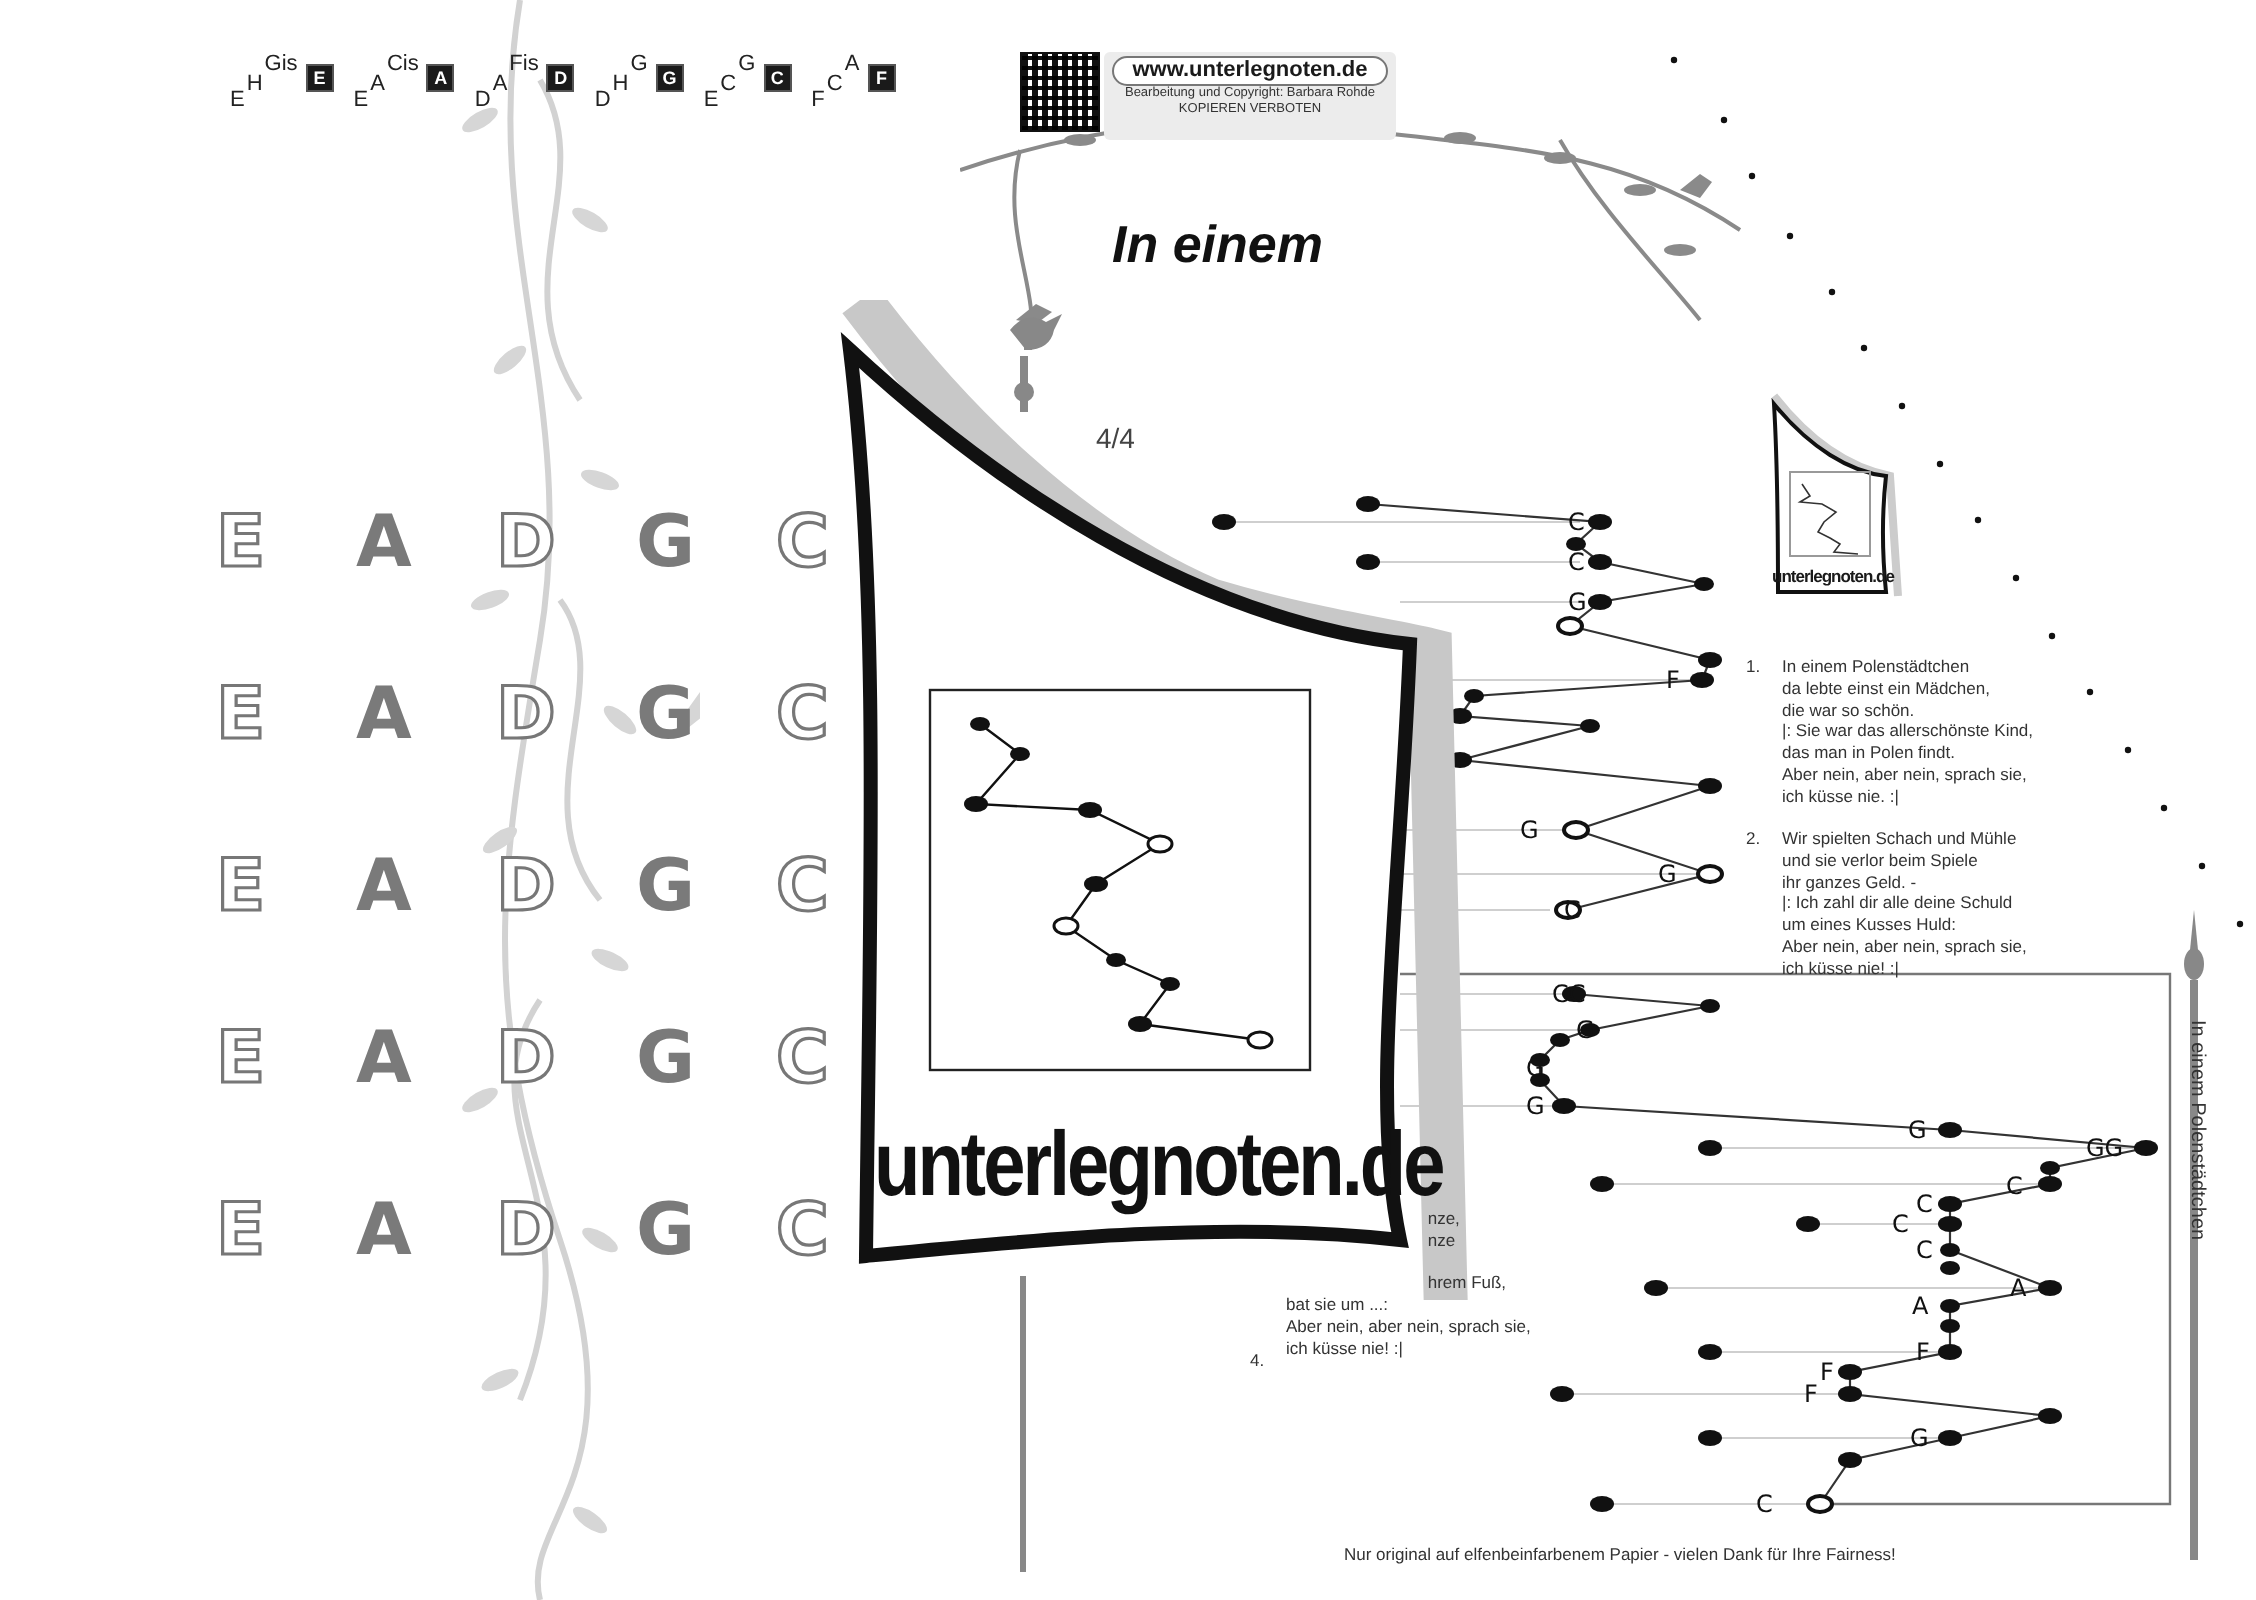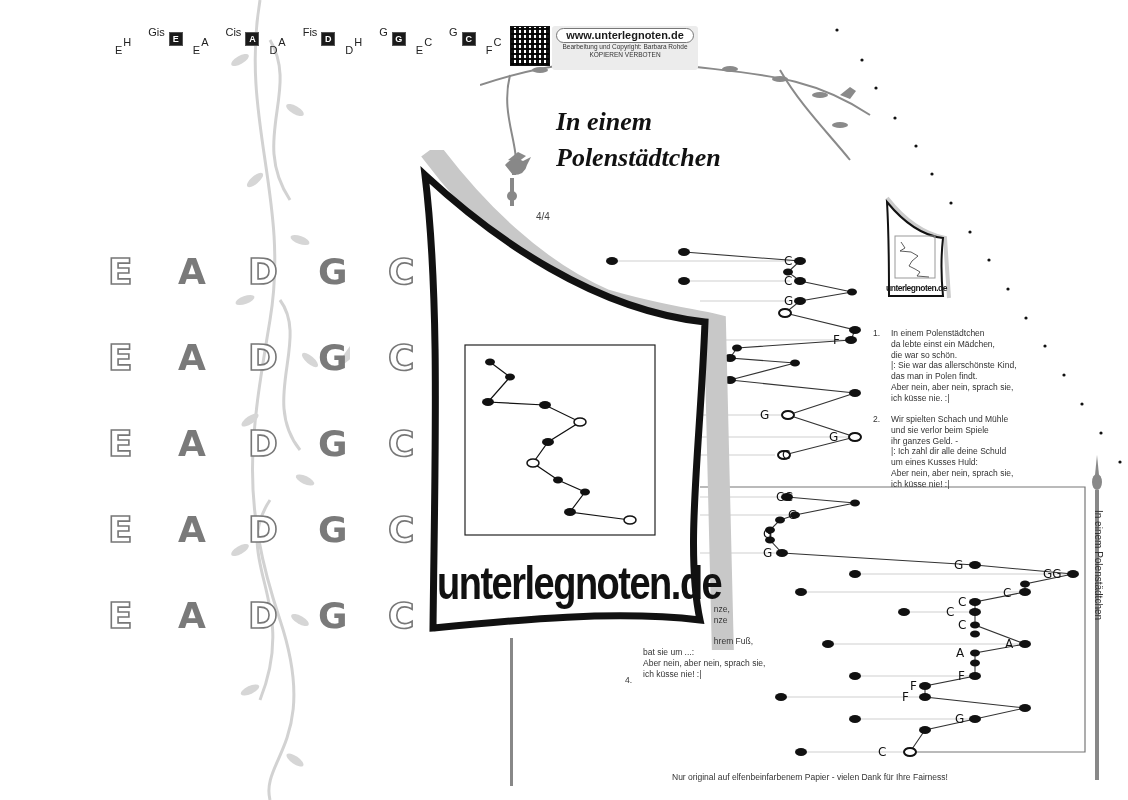--- a/index.html
+++ b/index.html
@@ -6,41 +6,41 @@
     body {
       width: 1128px; height: 800px; position: relative; overflow: hidden;
       background: #ffffff; font-family: "Liberation Sans", sans-serif; color: #1a1a1a;
     }
     .abs { position: absolute; }
     
     .tuning { left: 115px; top: 18px; height: 40px; display: flex; align-items: flex-end; gap: 10px; }
     .tgroup { position: relative; display: flex; align-items: flex-end; height: 40px; font-size: 11px; color: #222; }
     .tgroup .lo { position: relative; top: -2px; }
     .tgroup .mid { position: relative; top: -10px; margin-left: 1px; }
-    .tgroup .hi { position: relative; top: -20px; margin-left: 17px; font-size: 11px; }
+    .tgroup .hi { position: relative; top: -20px; margin-left: 1px; font-size: 11px; }
     .tgroup .box { display: inline-block; width: 12px; height: 12px; background: #1a1a1a; color: #fff; font-size: 9px; font-weight: bold; text-align: center; line-height: 12px; margin-left: 4px; position: relative; top: -12px; border: 1px solid #555; }
     
     .qr { left: 510px; top: 26px; width: 38px; height: 38px; background:
       repeating-linear-gradient(90deg, #111 0 3px, #fff 3px 5px),
       repeating-linear-gradient(0deg, #111 0 2px, #fff 2px 5px); background-blend-mode: multiply; border: 1px solid #111; }
     .copy { left: 552px; top: 26px; width: 146px; height: 44px; background: #ececec; border-radius: 3px; text-align: center; }
     .copy .url { display: block; margin: 2px 4px 0; border: 1px solid #777; border-radius: 8px; background: #fff; font-size: 11px; font-weight: bold; line-height: 13px; }
     .copy .line { display: block; font-size: 6.5px; line-height: 8px; color: #333; }
     
     .vine-left { left: 200px; top: 0; width: 150px; height: 800px; }
     .vine-top { left: 480px; top: 55px; width: 400px; height: 120px; }
     
     .strings { left: 108px; top: 228px; }
     .srow { display: flex; height: 86px; align-items: center; }
     .sl { width: 70px; font-size: 36px; font-weight: bold; font-family: "DejaVu Sans", sans-serif; }
     .outline { color: #fff; -webkit-text-stroke: 1.6px #777; }
     .solid { color: #7a7a7a; }
     
-    .title { left: 556px; top: 104px; font-family: Liberation Serif, serif; font-style: italic; font-weight: bold; font-size: 26px; line-height: 36px; color: #111; }
-    .meter { left: 536px; top: 211px; font-size: 10px; color: #444; }
+    .title { left: 556px; top: 104px; font-family: Liberation Sans, sans-serif; font-style: italic; font-weight: bold; font-size: 26px; line-height: 36px; color: #111; }
+    .meter { left: 548px; top: 211px; font-size: 14px; color: #444; }
     
     .biglogo { left: 415px; top: 150px; width: 320px; height: 500px; }
     .biglogo-text { left: 437px; top: 558px; font-size: 38px; font-weight: bold; letter-spacing: -1.5px; color: #111; transform: scaleY(1.2); transform-origin: left top; }
     
     .smalllogo { left: 885px; top: 196px; width: 70px; height: 104px; }
     .smalllogo-text { left: 886px; top: 283px; font-size: 8.5px; font-weight: bold; letter-spacing: -0.5px; }
     
     .verse { font-size: 8.5px; line-height: 10.8px; color: #333; }
     .verse .num { position: absolute; left: 0; top: 0; }
     .verse .txt { margin-left: 18px; white-space: pre; }
@@ -180,21 +180,20 @@
     <span class="sl outline">E</span>
     <span class="sl solid">A</span>
     <span class="sl outline">D</span>
     <span class="sl solid">G</span>
     <span class="sl outline">C</span>
   </div>
 </div>
 
 <div class="abs title">
   <div>In einem</div>
-  <div>Polenstädtchen</div>
 </div>
 <div class="abs meter">4/4</div>
 
 <svg class="abs sheet" viewBox="0 0 1128 800">
 
   <g fill="#111">
     <circle cx="837" cy="30" r="1.6"></circle>
       <circle cx="862" cy="60" r="1.6"></circle>
       <circle cx="876" cy="88" r="1.6"></circle>
     <circle cx="895" cy="118" r="1.6"></circle>

